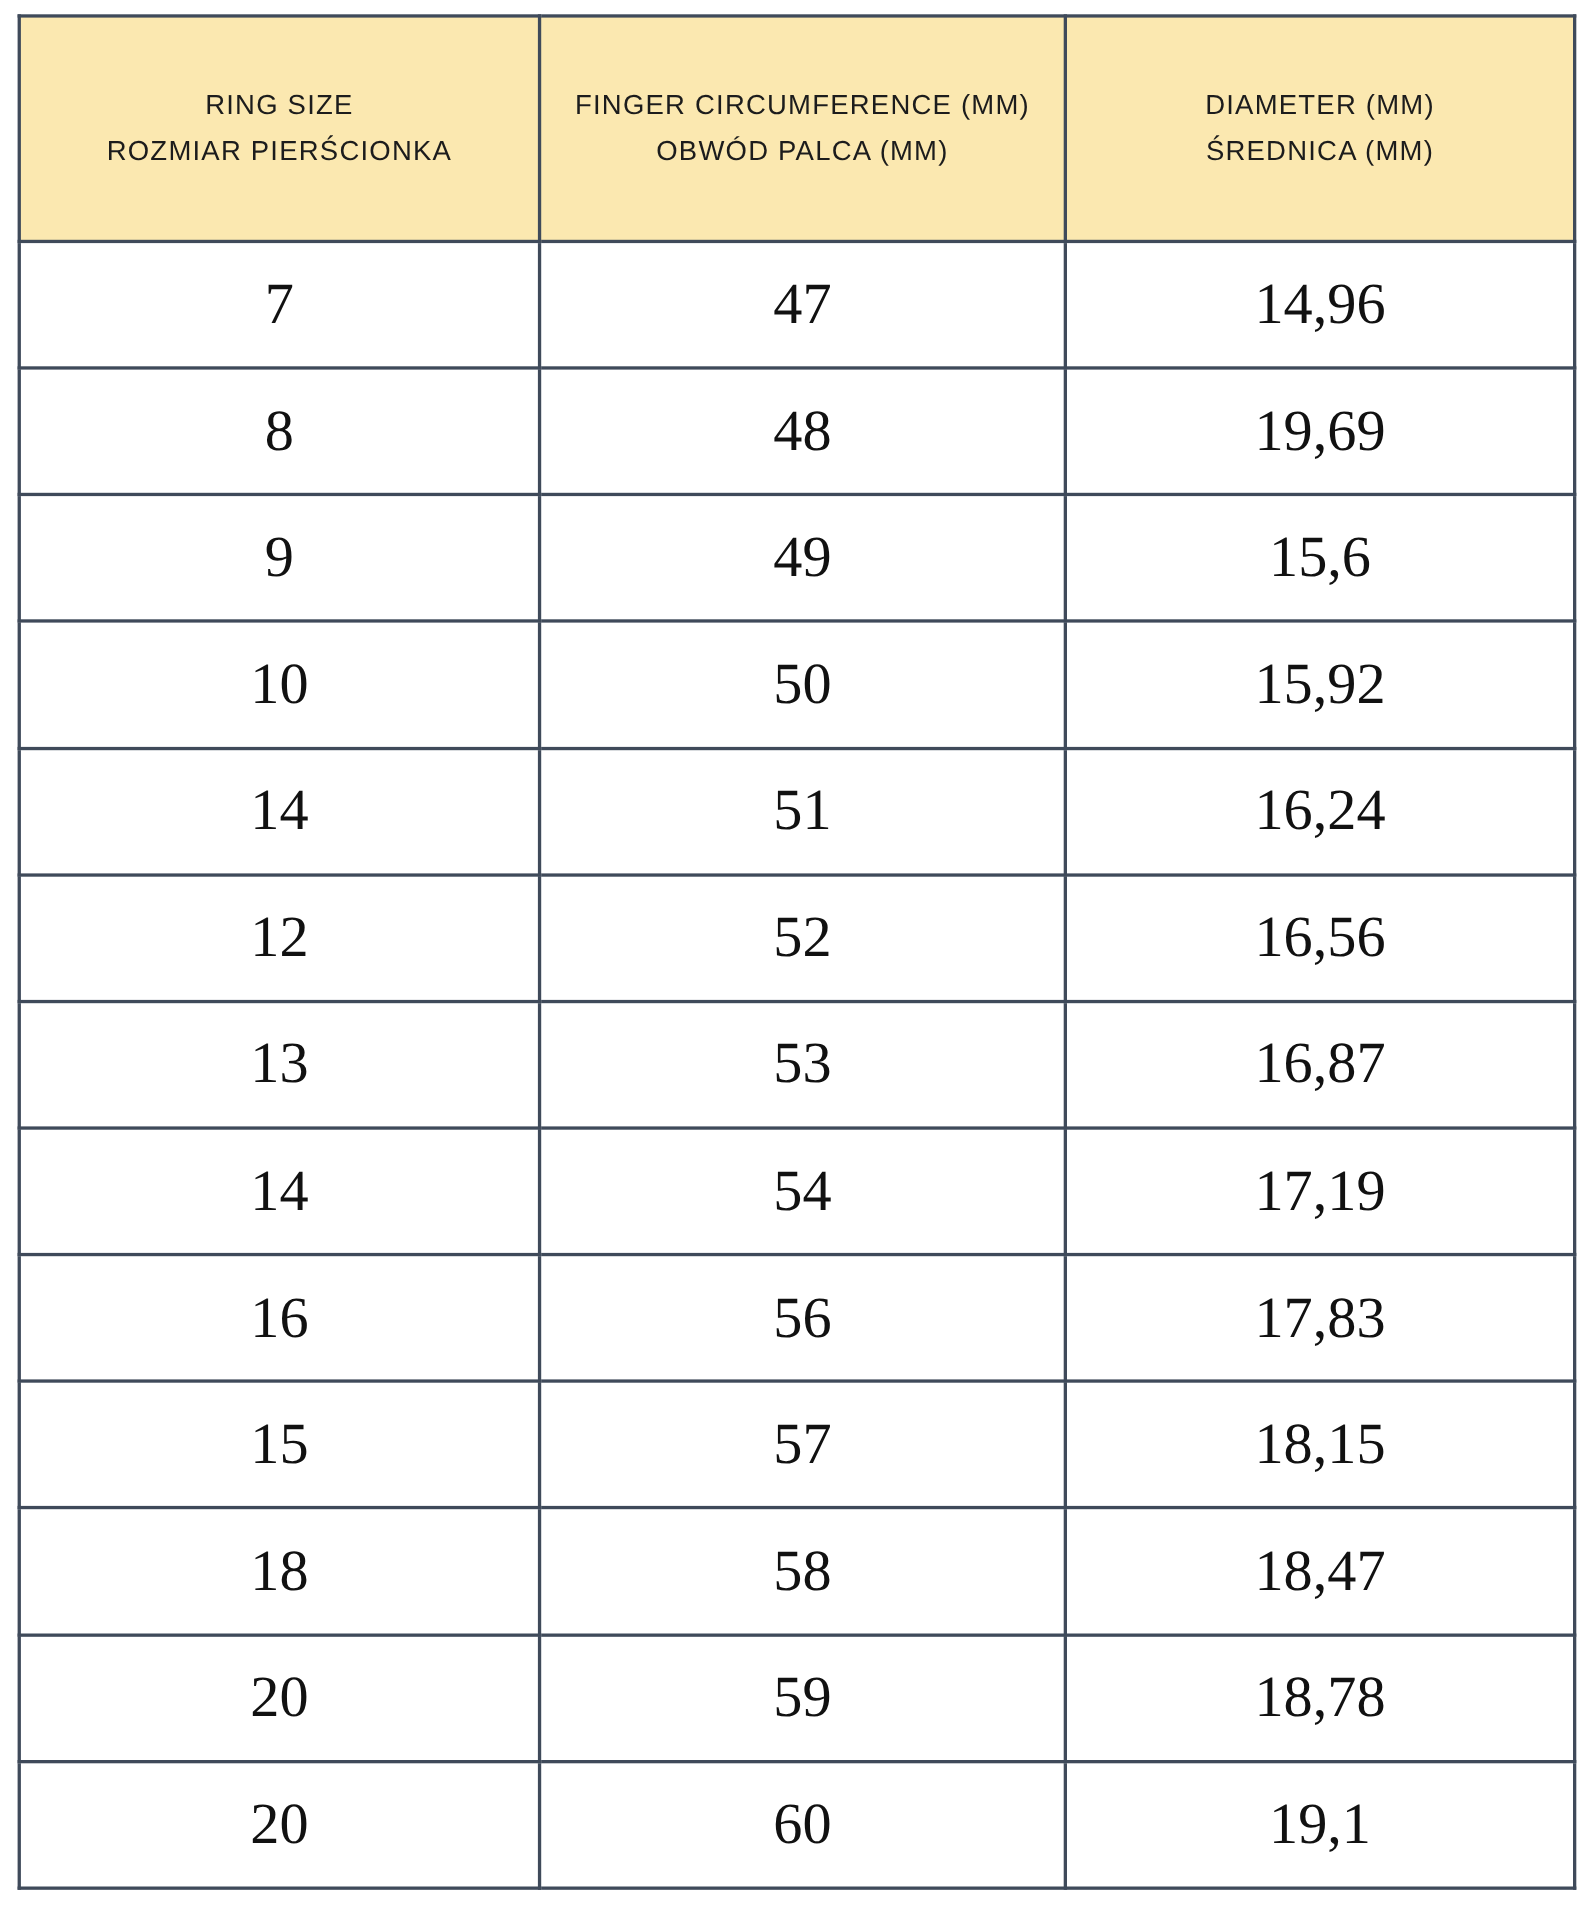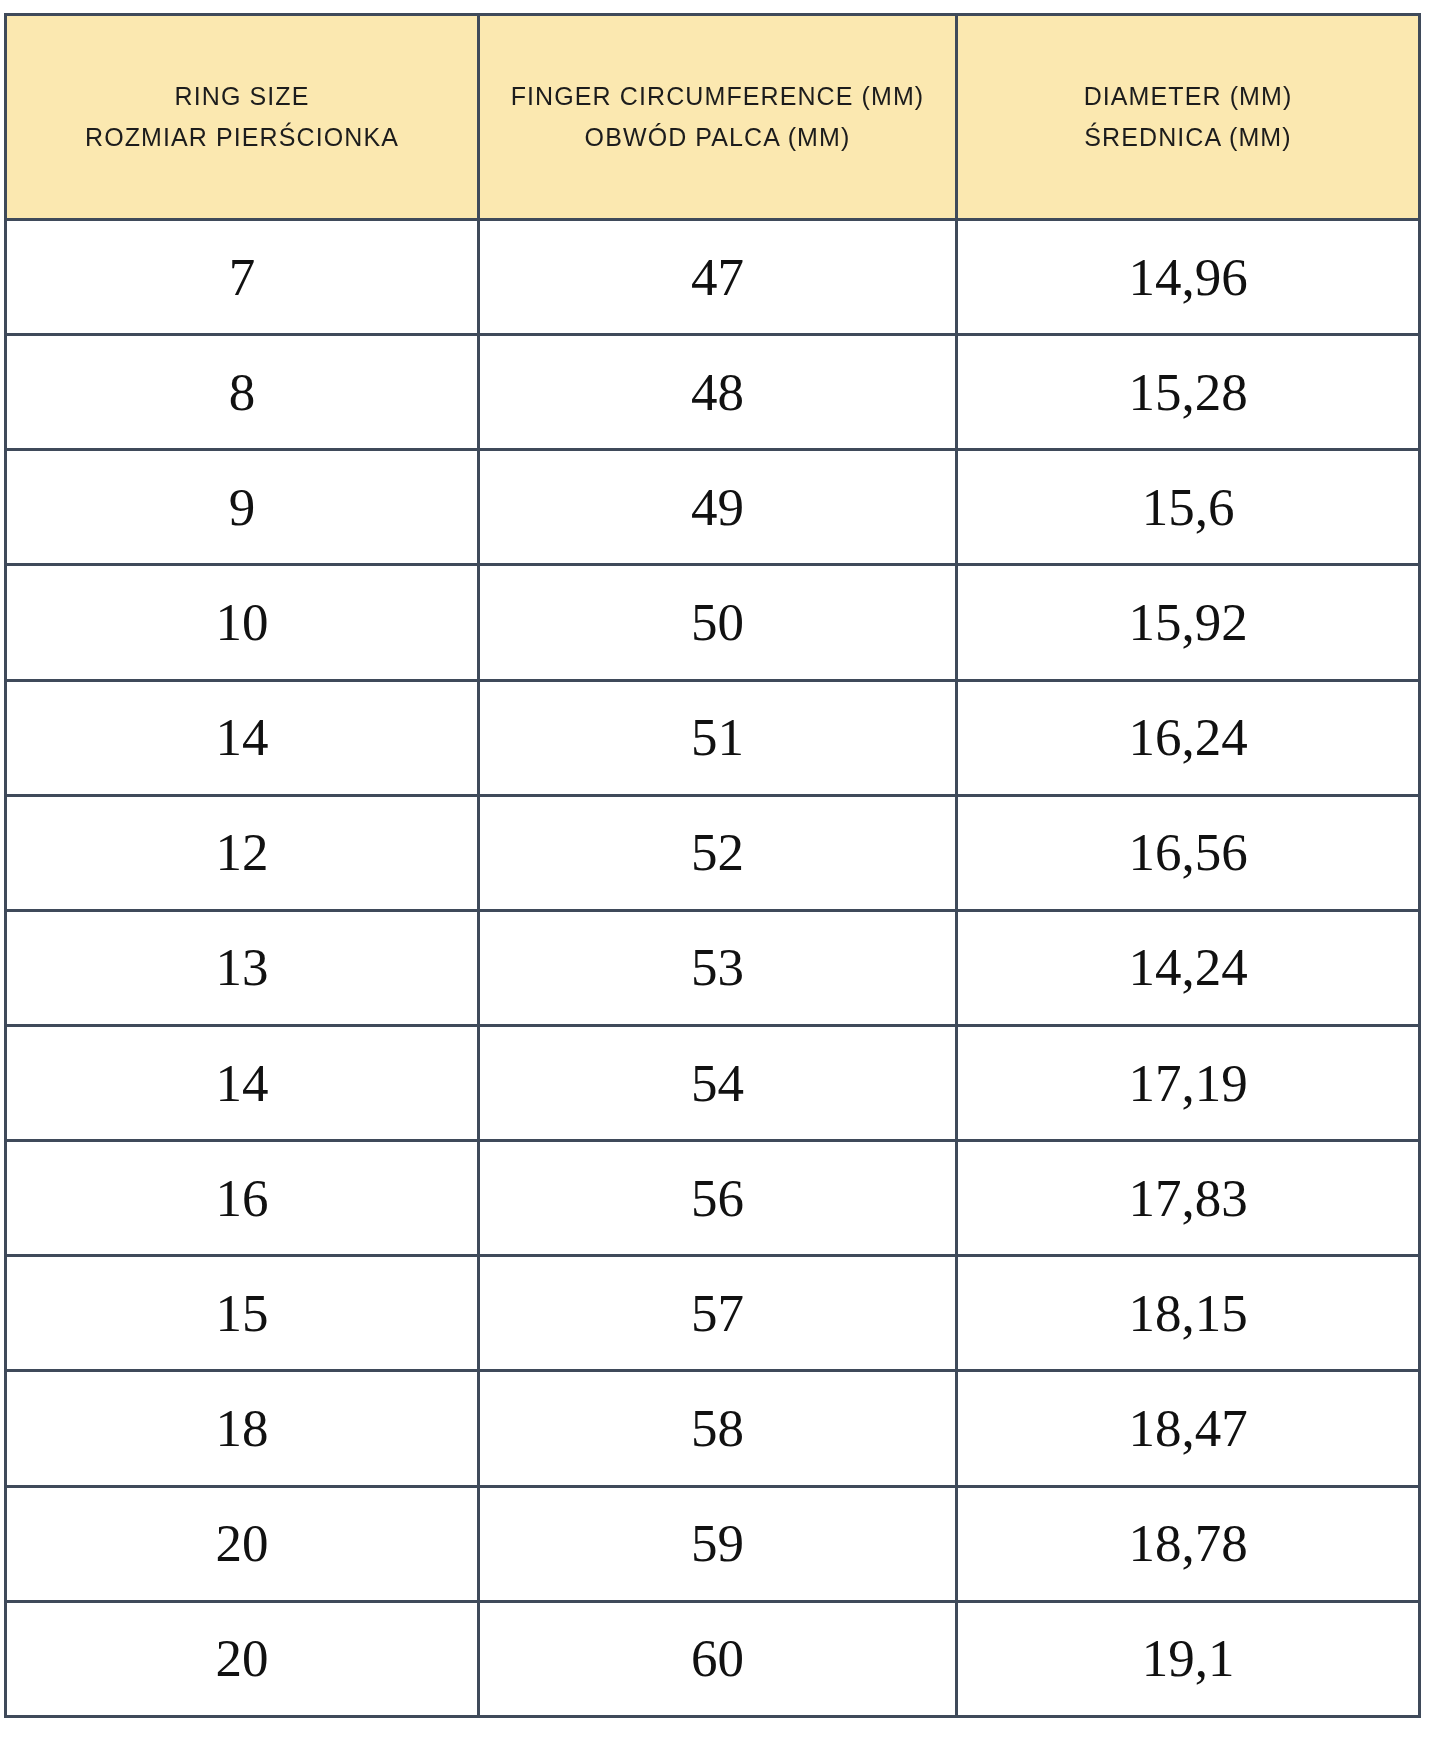--- a/index.html
+++ b/index.html
@@ -10,21 +10,21 @@
   }
   body {
     width: 1445px;
     height: 1739px;
     font-family: "Liberation Sans", sans-serif;
     -webkit-font-smoothing: antialiased;
   }
 
   #size-table-wrap {
     position: absolute;
-    left: 4px;
+    left: 16px;
     top: 13px;
     width: 1414px;
     height: 1705px;
     box-sizing: border-box;
   }
 
   table.size-table {
     border-collapse: collapse;
     table-layout: fixed;
     width: 1414px;
@@ -105,21 +105,21 @@
     </thead>
     <tbody id="table-body">
         <tr class="data-row">
           <td class="data-cell">7</td>
           <td class="data-cell">47</td>
           <td class="data-cell">14,96</td>
         </tr>
         <tr class="data-row">
           <td class="data-cell">8</td>
           <td class="data-cell">48</td>
-          <td class="data-cell">15,28</td>
+          <td class="data-cell">19,69</td>
         </tr>
         <tr class="data-row">
           <td class="data-cell">9</td>
           <td class="data-cell">49</td>
           <td class="data-cell">15,6</td>
         </tr>
         <tr class="data-row">
           <td class="data-cell">10</td>
           <td class="data-cell">50</td>
           <td class="data-cell">15,92</td>
@@ -130,21 +130,21 @@
           <td class="data-cell">16,24</td>
         </tr>
         <tr class="data-row">
           <td class="data-cell">12</td>
           <td class="data-cell">52</td>
           <td class="data-cell">16,56</td>
         </tr>
         <tr class="data-row">
           <td class="data-cell">13</td>
           <td class="data-cell">53</td>
-          <td class="data-cell">14,24</td>
+          <td class="data-cell">16,87</td>
         </tr>
         <tr class="data-row">
           <td class="data-cell">14</td>
           <td class="data-cell">54</td>
           <td class="data-cell">17,19</td>
         </tr>
         <tr class="data-row">
           <td class="data-cell">16</td>
           <td class="data-cell">56</td>
           <td class="data-cell">17,83</td>

